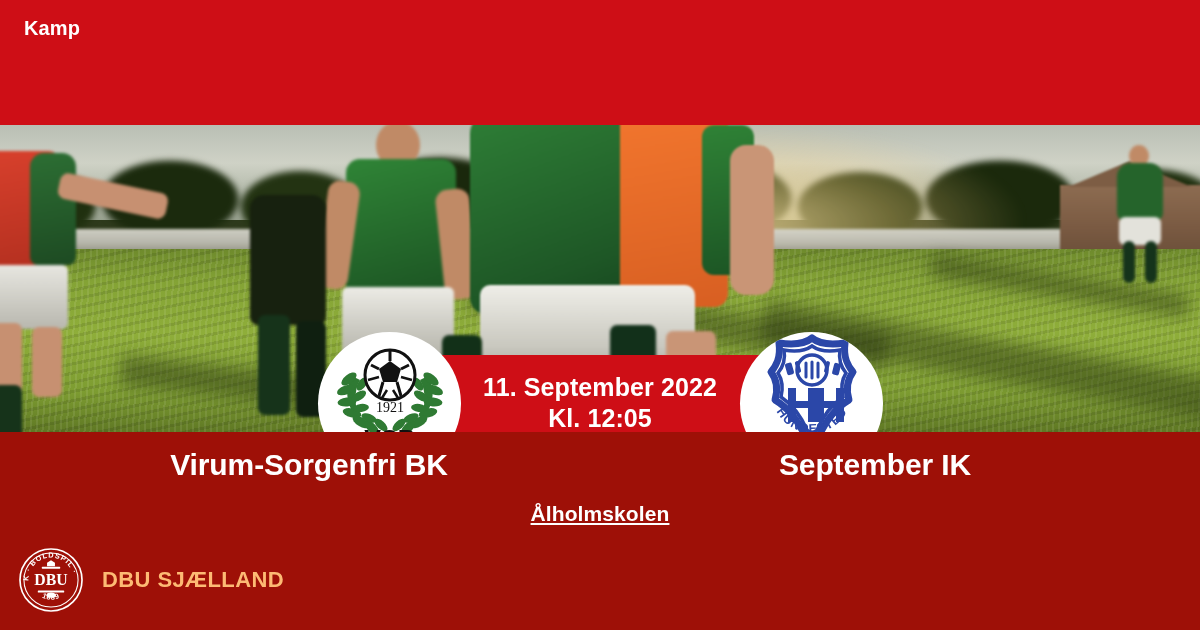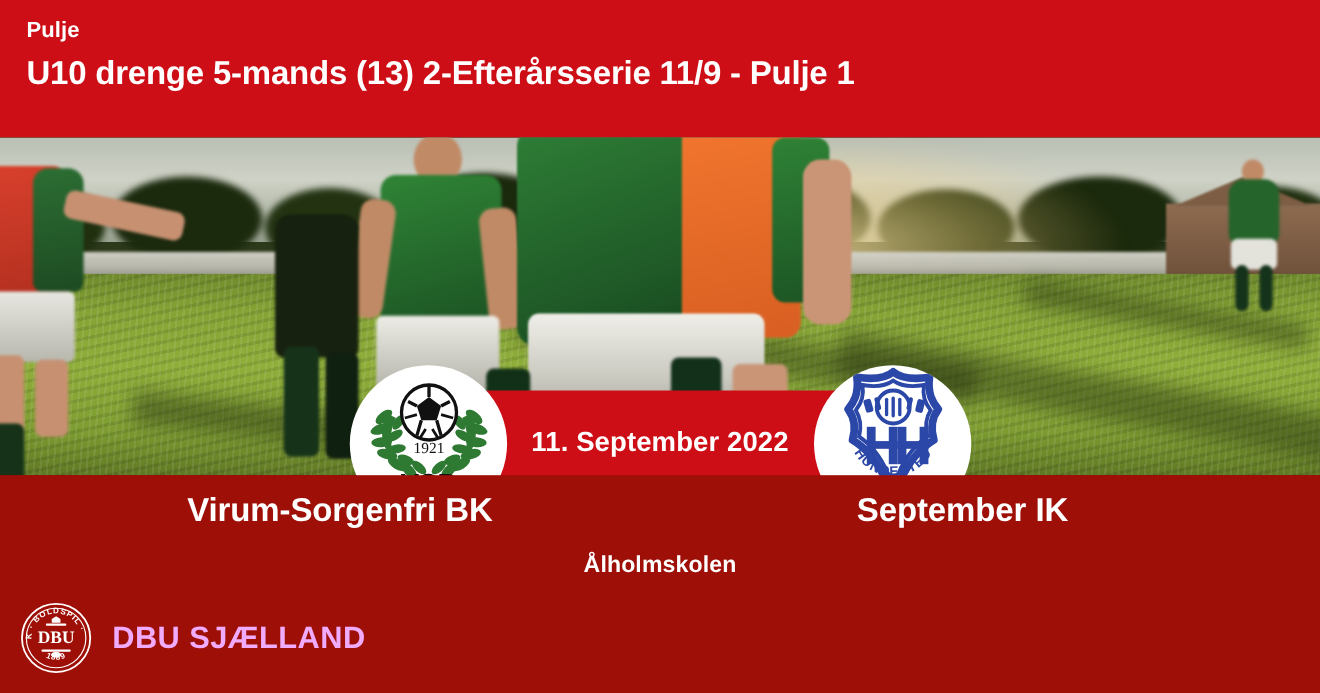--- a/index.html
+++ b/index.html
@@ -226,49 +226,49 @@
   }
   .venue {
     position: absolute;
     left: 0; top: 70px;
     width: 1200px;
     text-align: center;
     font-size: 21px;
     font-weight: bold;
     color: #ffffff;
     letter-spacing: 0.1px;
+    text-decoration: underline;
   }
 
   
   .footer {
     position: absolute;
     left: 0; top: 530px;
     width: 1200px; height: 100px;
     display: flex;
     align-items: center;
     padding-left: 18px;
     box-sizing: border-box;
   }
   .dbu-mark { width: 66px; height: 66px; flex: 0 0 auto; }
   .footer-label {
     margin-left: 18px;
-    font-size: 28px;
-    font-weight: bold;
-    color: #f0abfc;
+    font-size: 22px;
+    font-weight: bold;
+    color: #fdba74;
     letter-spacing: 0.4px;
   }
 </style>
 </head>
 <body>
 
 <div class="poster">
 
   <div class="header">
-    <div class="header-kicker">Pulje</div>
-    <div class="header-title">U10 drenge 5-mands (13) 2-Efterårsserie 11/9 - Pulje 1</div>
+    <div class="header-kicker">Kamp</div>
   </div>
 
   <div class="photo">
     <div class="ph-sky"></div>
     <div class="ph-treeline"></div>
     <div class="ph-sunglow"></div>
     <div class="ph-barrier-dark"></div>
     <div class="ph-barrier"></div>
     <div class="ph-house"></div>
     <div class="ph-grass"></div>
@@ -329,20 +329,21 @@
       <div class="pl-short" style="left:24px;top:72px;width:42px;height:28px;background:#e3e2db;"></div>
       <div class="pl-leg" style="left:28px;top:96px;width:12px;height:42px;background:#15331b;"></div>
       <div class="pl-leg" style="left:50px;top:96px;width:12px;height:42px;background:#15331b;"></div>
     </div>
   </div>
 
   <div class="matchrow">
 
     <div class="datebar">
       <span>11. September 2022</span>
+      <span>Kl. 12:05</span>
     </div>
 
     <div class="logo-circle logo-home">
       <svg width="120" height="120" viewBox="0 0 120 120">
 
         <g fill="#2f7a33">
           <path d="M22 44 C14 58 16 76 30 88 C24 74 24 58 30 48 Z"></path>
           <ellipse cx="19" cy="47" rx="9" ry="4.5" transform="rotate(-38 19 47)"></ellipse>
           <ellipse cx="16" cy="58" rx="9.5" ry="4.5" transform="rotate(-20 16 58)"></ellipse>
           <ellipse cx="17" cy="70" rx="9.5" ry="4.5" transform="rotate(-5 17 70)"></ellipse>

